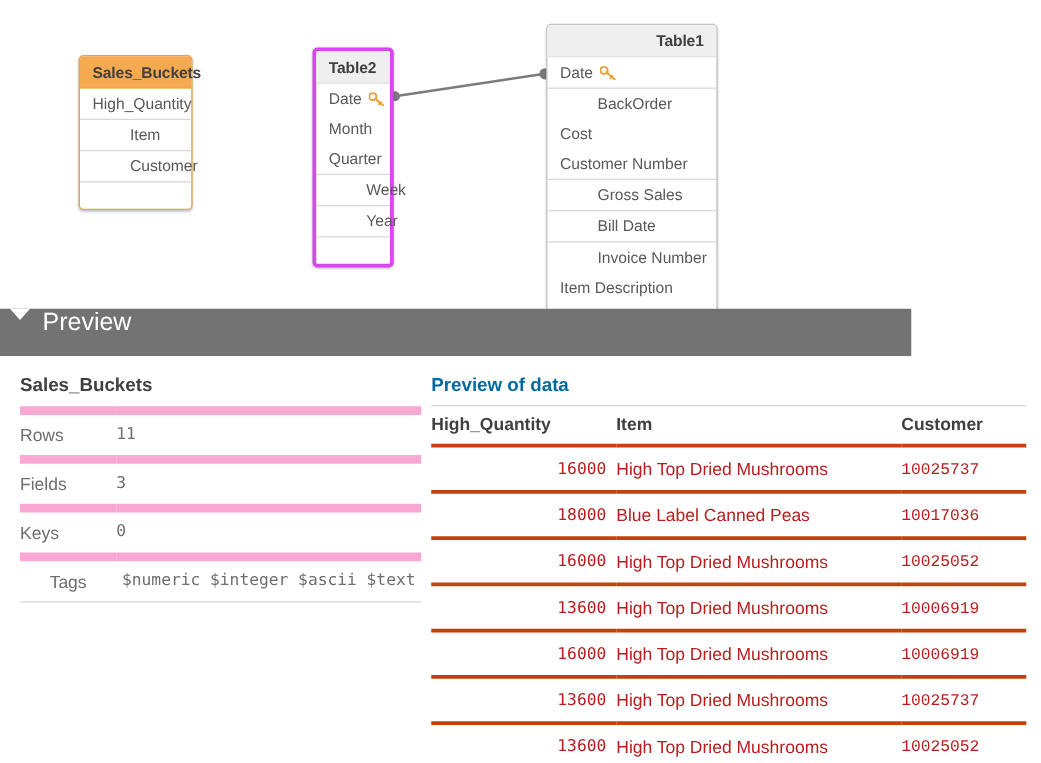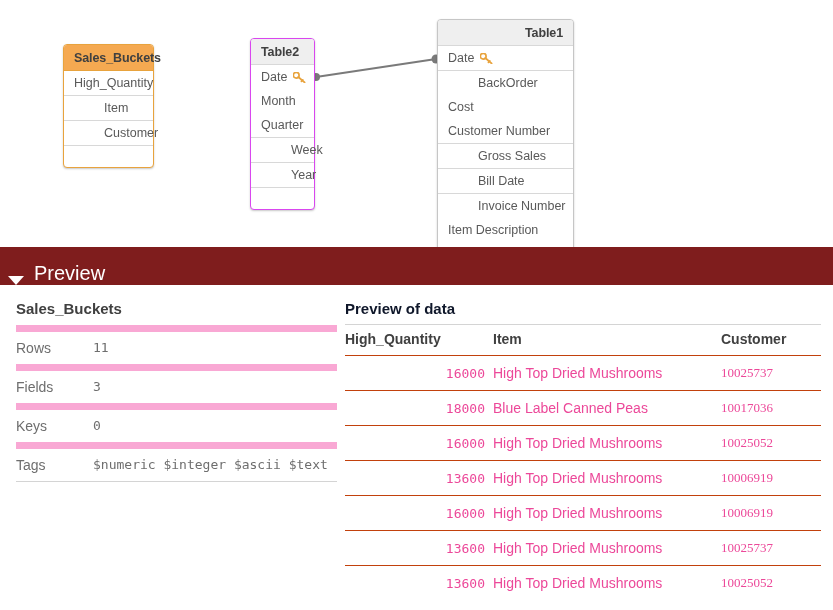--- a/index.html
+++ b/index.html
@@ -69,21 +69,21 @@
   #tbl-sales .hdr {
     background: #f5a951;
     color: #404040;
     border-bottom: 1px solid #e8a33d;
   }
 
   
   #tbl-table2 {
     left: 250px; top: 38px;
     width: 65px;
-    border: 1px solid #d946ef;
+    border: 3px solid #d946ef;
   }
   #tbl-table1 {
     left: 437px; top: 19px;
     width: 137px;
     border: 1px solid #c6c6c6;
     text-align: right;
   }
   .tbl.grey .hdr {
     background: #efefef;
     color: #404040;
@@ -93,25 +93,25 @@
   .key-icon {
     display: inline-block;
     margin-left: 6px;
     line-height: 0;
   }
 
   
   #preview-bar {
     position: absolute;
     left: 0; top: 247px;
-    width: 833px;
+    width: 729px;
     height: 38px;
-    background: #7f1d1d;
+    background: #737373;
     display: flex;
-    align-items: flex-end;
+    align-items: flex-start;
     padding-left: 8px;
     box-sizing: border-box;
   }
   #preview-bar .caret {
     width: 0; height: 0;
     border-left: 8px solid transparent;
     border-right: 8px solid transparent;
     border-top: 9px solid #ffffff;
     margin-right: 10px;
   }
@@ -147,72 +147,72 @@
     width: 321px;
     table-layout: fixed;
   }
   #summary td {
     border-top: 7px solid #f9a8d4;
     padding: 8px 0 8px 0;
     font-size: 14px;
     color: #6e6e6e;
     vertical-align: top;
   }
-  #summary tr:last-child td { border-bottom: 1px solid #d4d4d4; }
+  #summary tr:last-child td { border-bottom: 1px solid #d4d4d4; text-align: center; }
   #summary td.k { width: 77px; }
   #summary td.v {
     font-family: "DejaVu Sans Mono", monospace;
     font-size: 13px;
     color: #6e6e6e;
   }
 
   
   #datapanel {
     position: absolute;
     left: 345px; top: 15px;
     width: 476px;
   }
   #datapanel .panel-title {
     font-size: 15px;
     font-weight: bold;
-    color: #0f172a;
+    color: #0369a1;
     padding-bottom: 7px;
   }
   #datapanel table {
     border-collapse: collapse;
     width: 476px;
     table-layout: fixed;
   }
   #datapanel th {
     font-size: 14px;
     font-weight: bold;
     color: #404040;
     text-align: left;
     padding: 0 0 8px 0;
     border-top: 1px solid #d4d4d4;
     padding-top: 6px;
   }
   #datapanel td {
     font-size: 14px;
-    color: #ec4899;
-    border-top: 1px solid #c2410c;
+    color: #b91c1c;
+    border-top: 3px solid #c2410c;
     padding: 9px 0 9px 0;
     white-space: nowrap;
   }
   #datapanel .c-qty  { width: 148px; }
   #datapanel .c-item { width: 228px; }
   #datapanel .c-cust { width: 100px; }
   #datapanel td.num {
     text-align: right;
     font-family: "DejaVu Sans Mono", monospace;
     font-size: 13px;
     padding-right: 8px;
   }
   #datapanel td.mono {
-    font-family: Liberation Serif, serif;
+    font-family: Liberation Mono, monospace;
     font-size: 13px;
   }
 </style>
 </head>
 <body>
 
 <div id="diagram">
 
   <svg class="link-layer">
     <line x1="316" y1="77" x2="436" y2="59" stroke="#7a7a7a" stroke-width="2"></line>

